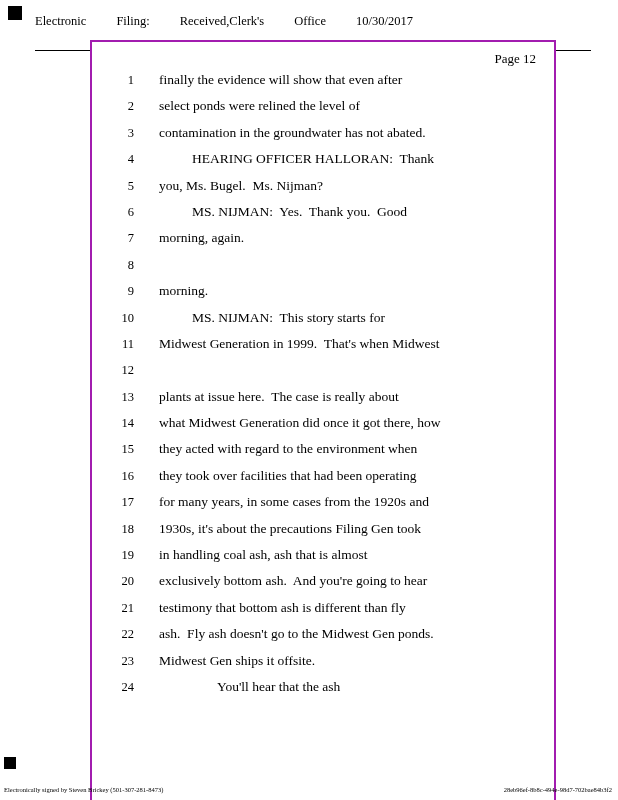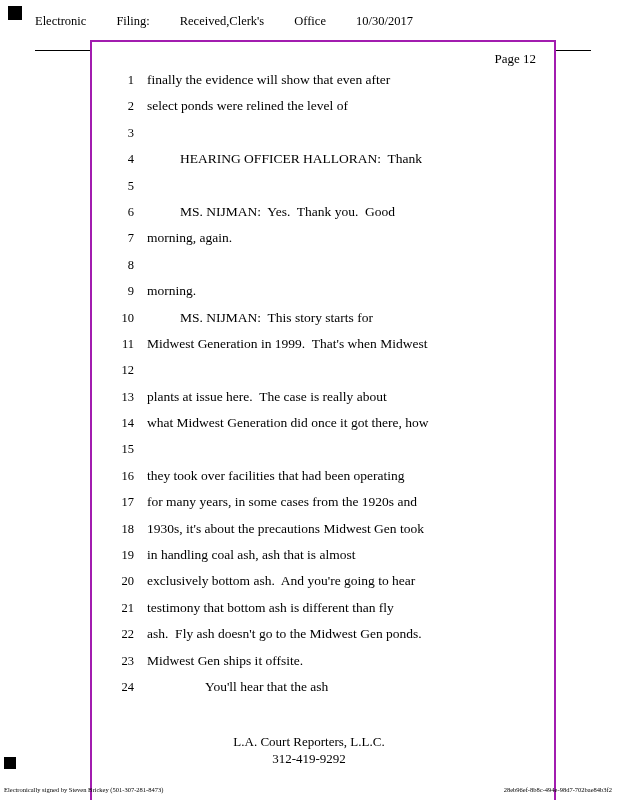--- a/index.html
+++ b/index.html
@@ -51,21 +51,21 @@
     font-size: 13.5px;
     line-height: 20px;
   }
   .line-num {
     width: 42px;
     text-align: right;
     flex-shrink: 0;
     font-size: 12.5px;
   }
   .line-text {
-    margin-left: 13px;
+    margin-left: 25px;
     white-space: pre;
   }
   .line-text.indent-1 { padding-left: 33px; }
   .line-text.indent-2 { padding-left: 58px; }
 
   .footer {
     position: absolute;
     left: 0; top: 733px; width: 618px;
     text-align: center;
     font-size: 13px;
@@ -105,27 +105,29 @@
         <div class="line">
     <span class="line-num">1</span>
     <span class="line-text indent-0">finally the evidence will show that even after</span>
   </div>
         <div class="line">
     <span class="line-num">2</span>
     <span class="line-text indent-0">select ponds were relined the level of</span>
   </div>
         <div class="line">
     <span class="line-num">3</span>
+    <span class="line-text indent-0">contamination in the groundwater has not abated.</span>
   </div>
         <div class="line">
     <span class="line-num">4</span>
     <span class="line-text indent-1">HEARING OFFICER HALLORAN:  Thank</span>
   </div>
         <div class="line">
     <span class="line-num">5</span>
+    <span class="line-text indent-0">you, Ms. Bugel.  Ms. Nijman?</span>
   </div>
         <div class="line">
     <span class="line-num">6</span>
     <span class="line-text indent-1">MS. NIJMAN:  Yes.  Thank you.  Good</span>
   </div>
         <div class="line">
     <span class="line-num">7</span>
     <span class="line-text indent-0">morning, again.</span>
   </div>
         <div class="line">
@@ -149,32 +151,33 @@
         <div class="line">
     <span class="line-num">13</span>
     <span class="line-text indent-0">plants at issue here.  The case is really about</span>
   </div>
         <div class="line">
     <span class="line-num">14</span>
     <span class="line-text indent-0">what Midwest Generation did once it got there, how</span>
   </div>
         <div class="line">
     <span class="line-num">15</span>
+    <span class="line-text indent-0">they acted with regard to the environment when</span>
   </div>
         <div class="line">
     <span class="line-num">16</span>
     <span class="line-text indent-0">they took over facilities that had been operating</span>
   </div>
         <div class="line">
     <span class="line-num">17</span>
     <span class="line-text indent-0">for many years, in some cases from the 1920s and</span>
   </div>
         <div class="line">
     <span class="line-num">18</span>
-    <span class="line-text indent-0">1930s, it's about the precautions Midwest Gen took</span>
+    <span class="line-text indent-0">1930s, it's about the precautions Filing Gen took</span>
   </div>
         <div class="line">
     <span class="line-num">19</span>
     <span class="line-text indent-0">in handling coal ash, ash that is almost</span>
   </div>
         <div class="line">
     <span class="line-num">20</span>
     <span class="line-text indent-0">exclusively bottom ash.  And you're going to hear</span>
   </div>
         <div class="line">
@@ -189,23 +192,19 @@
     <span class="line-num">23</span>
     <span class="line-text indent-0">Midwest Gen ships it offsite.</span>
   </div>
         <div class="line">
     <span class="line-num">24</span>
     <span class="line-text indent-2">You'll hear that the ash</span>
   </div>
       </div>
   </div>
 
-  <div class="footer">
-    <div>L.A. Court Reporters, L.L.C.</div>
-    <div>312-419-9292</div>
-  </div>
 
   <div class="bottom-bar">
     <span>Electronically signed by Steven Brickey (501-307-281-8473)</span>
     <span>28eb96ef-8b8c-494e-98d7-702bae84b3f2</span>
   </div>
 
 </div>
 
 </body></html>

